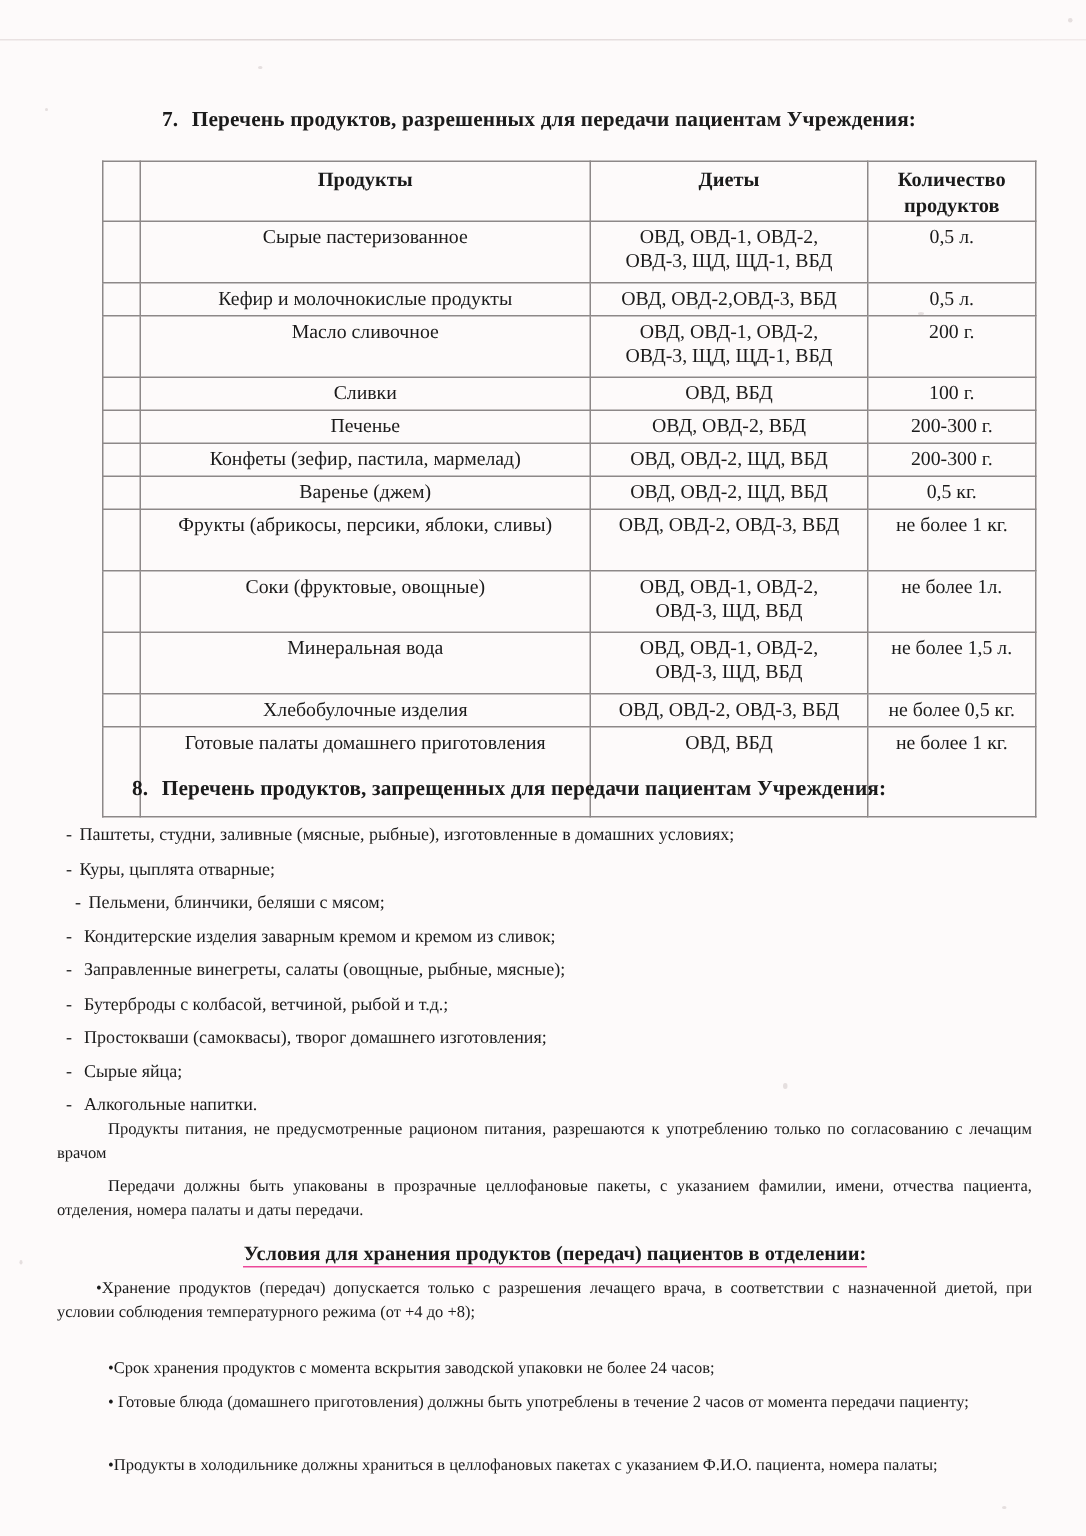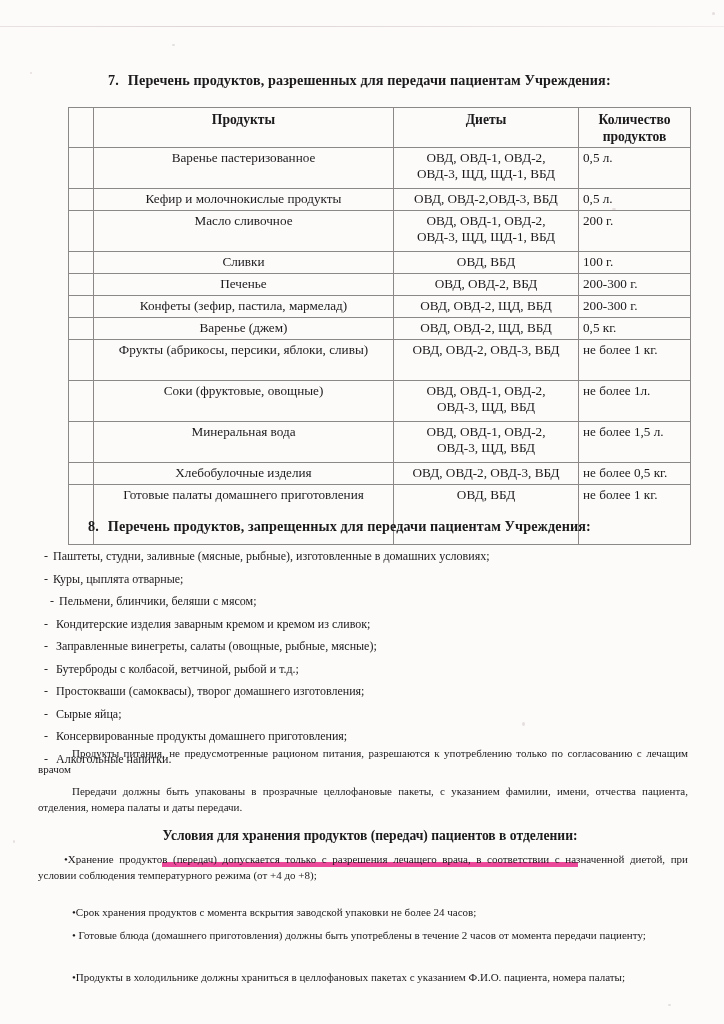--- a/index.html
+++ b/index.html
@@ -83,21 +83,21 @@
     font-size: 13.6px;
     padding-top: 4px;
   }
   .col-mark  { width: 25px; }
   .col-name  { width: 300px; }
   .col-diet  { width: 185px; }
   .col-qty   { width: 112px; }
 
   .cell-name { text-align: center; }
   .cell-diet { text-align: center; }
-  .cell-qty  { text-align: left; padding-left: 12px; }
+  .cell-qty  { text-align: center; padding-left: 12px; }
   .cell-mark { }
 
   .r-tall td { height: 36px; }
   .r-short td { height: 17px; }
   .r-last td { height: 55px; }
 
   
   .dash-list {
     position: absolute;
     left: 44px;
@@ -128,22 +128,22 @@
   .sub-heading {
     position: absolute;
     left: 0;
     top: 828px;
     width: 724px;
     text-align: center;
     font-weight: bold;
     font-size: 13.6px;
   }
   .sub-heading span {
-    border-bottom: 5px solid #ec4899;
-    padding-bottom: 19px;
+    border-bottom: 1px solid #ec4899;
+    padding-bottom: 1px;
     margin-left: 16px;
   }
 
   .p-hranenie { top: 852px; }
   .p-srok { top: 905px; }
   .p-gotovye { top: 928px; }
   .p-holod { top: 970px; }
 
   .bullet { }
   .ti { display: inline-block; width: 34px; }
@@ -183,21 +183,21 @@
         <th>Диеты</th>
         <th>
           <div>Количество</div>
           <div>продуктов</div>
         </th>
       </tr>
     </thead>
     <tbody>
       <tr class="r-tall">
         <td class="cell-mark"></td>
-        <td class="cell-name">Варенье пастеризованное</td>
+        <td class="cell-name">Сырые пастеризованное</td>
         <td class="cell-diet">
           <div>ОВД, ОВД-1, ОВД-2,</div>
           <div>ОВД-3, ЩД, ЩД-1, ВБД</div>
         </td>
         <td class="cell-qty">0,5 л.</td>
       </tr>
       <tr class="r-short">
         <td class="cell-mark"></td>
         <td class="cell-name">Кефир и молочнокислые продукты</td>
         <td class="cell-diet">ОВД, ОВД-2,ОВД-3, ВБД</td>
@@ -281,21 +281,20 @@
 
   <div class="dash-list">
     <div class="li"><span class="d">-</span><span>Паштеты, студни, заливные  (мясные, рыбные), изготовленные в домашних условиях;</span></div>
     <div class="li"><span class="d">-</span><span>Куры, цыплята отварные;</span></div>
     <div class="li indent"><span class="d">-</span><span>Пельмени, блинчики, беляши с мясом;</span></div>
     <div class="li"><span class="d">-</span>&nbsp;<span>Кондитерские изделия заварным кремом и кремом из сливок;</span></div>
     <div class="li"><span class="d">-</span>&nbsp;<span>Заправленные винегреты, салаты (овощные, рыбные, мясные);</span></div>
     <div class="li"><span class="d">-</span>&nbsp;<span>Бутерброды с колбасой, ветчиной, рыбой и т.д.;</span></div>
     <div class="li"><span class="d">-</span>&nbsp;<span>Простокваши (самоквасы), творог домашнего изготовления;</span></div>
     <div class="li"><span class="d">-</span>&nbsp;<span>Сырые яйца;</span></div>
-    <div class="li"><span class="d">-</span>&nbsp;<span>Консервированные продукты домашнего приготовления;</span></div>
     <div class="li"><span class="d">-</span>&nbsp;<span>Алкогольные напитки.</span></div>
   </div>
 
   <div class="para p-soglas">
     <span class="ti"></span><span>Продукты питания, не предусмотренные рационом питания, разрешаются к употреблению только по согласованию с лечащим врачом</span>
   </div>
 
   <div class="para p-peredachi">
     <span class="ti"></span><span>Передачи должны быть упакованы в прозрачные целлофановые пакеты, с указанием фамилии, имени, отчества пациента, отделения, номера палаты и даты передачи.</span>
   </div>

